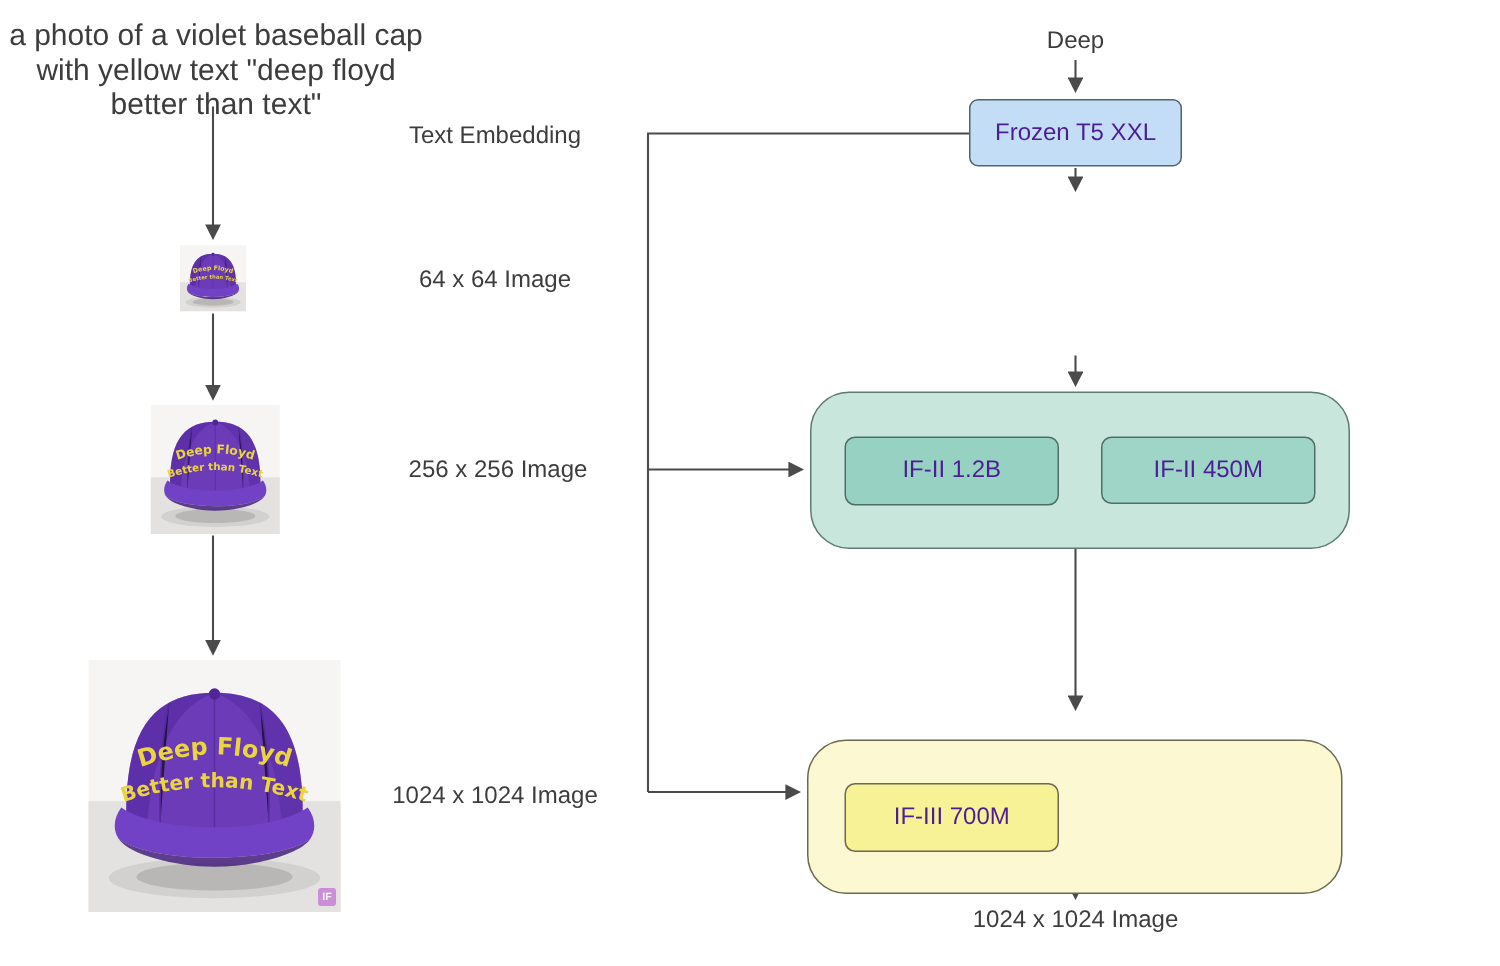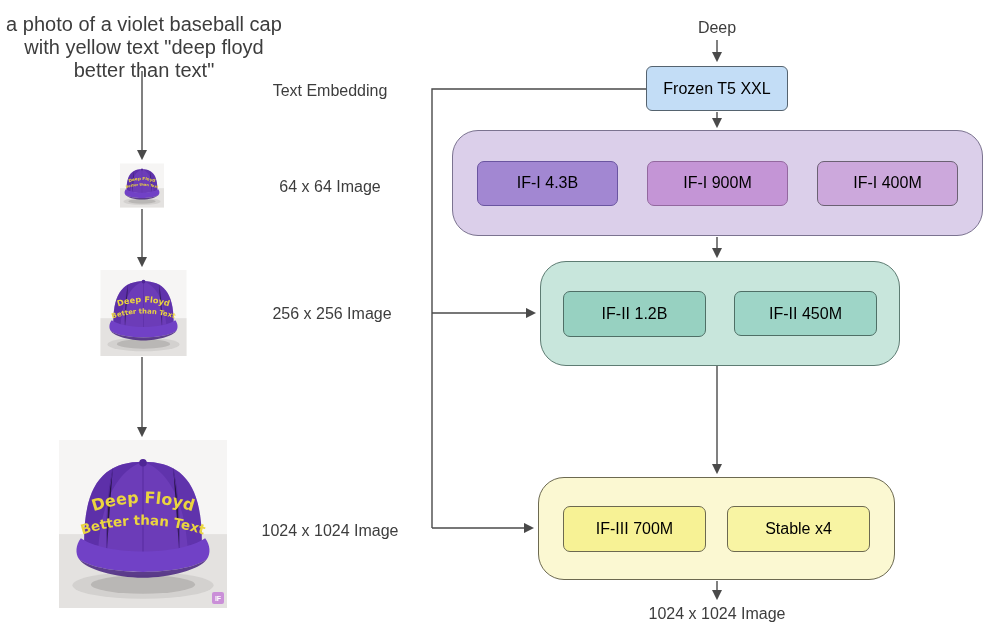--- a/index.html
+++ b/index.html
@@ -6,21 +6,21 @@
   .canvas {
     position:relative; width:1000px; height:644px; background:#ffffff;
     font-family:"Liberation Sans","DejaVu Sans",sans-serif;
     color:#3d3d3d; overflow:hidden;
   }
   .abs { position:absolute; }
   .lbl { font-size:16px; text-align:center; line-height:20px; color:#3d3d3d; }
   .prompt { font-size:20px; line-height:23px; text-align:center; color:#3d3d3d; }
   .node {
     position:absolute; display:flex; align-items:center; justify-content:center;
-    border:1.6px solid #555; border-radius:7px; font-size:16px; color:#000000;
+    border:1.6px solid #555; border-radius:7px; font-size:16px; color:#4c1d95;
     box-sizing:border-box;
   }
   .container-box {
     position:absolute; display:flex; align-items:center; justify-content:space-between;
     border:1.6px solid #777; border-radius:26px; box-sizing:border-box;
   }
   .encoder-box { border-radius:6px; }
   .connectors { position:absolute; left:0; top:0; width:1000px; height:644px; }
   .cap-svg { position:absolute; display:block; }
   .cap-text { fill:#EBD53F; font-weight:700; font-family:"DejaVu Sans","Liberation Sans",sans-serif; text-anchor:middle; }
@@ -129,45 +129,31 @@
   <div class="abs lbl" style="left:230px; top:177px; width:200px;">64 x 64 Image</div>
   <div class="abs lbl" style="left:232px; top:304px; width:200px;">256 x 256 Image</div>
   <div class="abs lbl" style="left:230px; top:521px; width:200px;">1024 x 1024 Image</div>
 
   <div class="abs lbl" style="left:667px; top:18px; width:100px;">Deep</div>
 
   <div class="node encoder-box" style="left: 646px; top: 66px; width: 142px; height: 45px; background-color: rgb(195, 221, 246); border-color: rgb(85, 99, 111);">
     <span>Frozen T5 XXL</span>
   </div>
 
-  <div class="container-box" style="left: 452px; top: 130px; width: 531px; height: 106px; padding: 0px 24px; background-color: rgb(219, 207, 234); border-color: rgb(123, 115, 144);">
-    <div class="node" style="position: relative; width: 141px; height: 45px; background-color: rgb(162, 135, 210); border-color: rgb(106, 85, 160);">
-      <span>IF-I 4.3B</span>
-    </div>
-    <div class="node" style="position: relative; width: 141px; height: 45px; background-color: rgb(196, 149, 214); border-color: rgb(147, 104, 159);">
-      <span>IF-I 900M</span>
-    </div>
-    <div class="node" style="position: relative; width: 141px; height: 45px; background-color: rgb(204, 168, 220); border-color: rgb(107, 97, 115);">
-      <span>IF-I 400M</span>
-    </div>
-  </div>
 
   <div class="container-box" style="left: 540px; top: 261px; width: 360px; height: 105px; padding: 0px 22px; background-color: rgb(200, 230, 220); border-color: rgb(94, 124, 115);">
     <div class="node" style="position: relative; width: 143px; height: 46px; background-color: rgb(151, 209, 193); border-color: rgb(79, 111, 102);">
       <span>IF-II 1.2B</span>
     </div>
     <div class="node" style="position: relative; width: 143px; height: 45px; background-color: rgb(158, 213, 199); border-color: rgb(79, 111, 102);">
       <span>IF-II 450M</span>
     </div>
   </div>
 
-  <div class="container-box" style="left: 538px; top: 477px; width: 357px; height: 103px; padding: 0px 24px; background-color: rgb(251, 248, 210); border-color: rgb(108, 105, 80);">
+  <div class="container-box" style="left: 538px; top: 493px; width: 357px; height: 103px; padding: 0px 24px; background-color: rgb(251, 248, 210); border-color: rgb(108, 105, 80);">
     <div class="node" style="position: relative; width: 143px; height: 46px; background-color: rgb(247, 242, 149); border-color: rgb(108, 105, 80);">
       <span>IF-III 700M</span>
-    </div>
-    <div class="node" style="position: relative; width: 143px; height: 46px; background-color: rgb(248, 244, 163); border-color: rgb(108, 105, 80);">
-      <span>Stable x4</span>
     </div>
   </div>
 
   <div class="abs lbl" style="left:617px; top:604px; width:200px;">1024 x 1024 Image</div>
 
 </div>
 
 </body></html>

